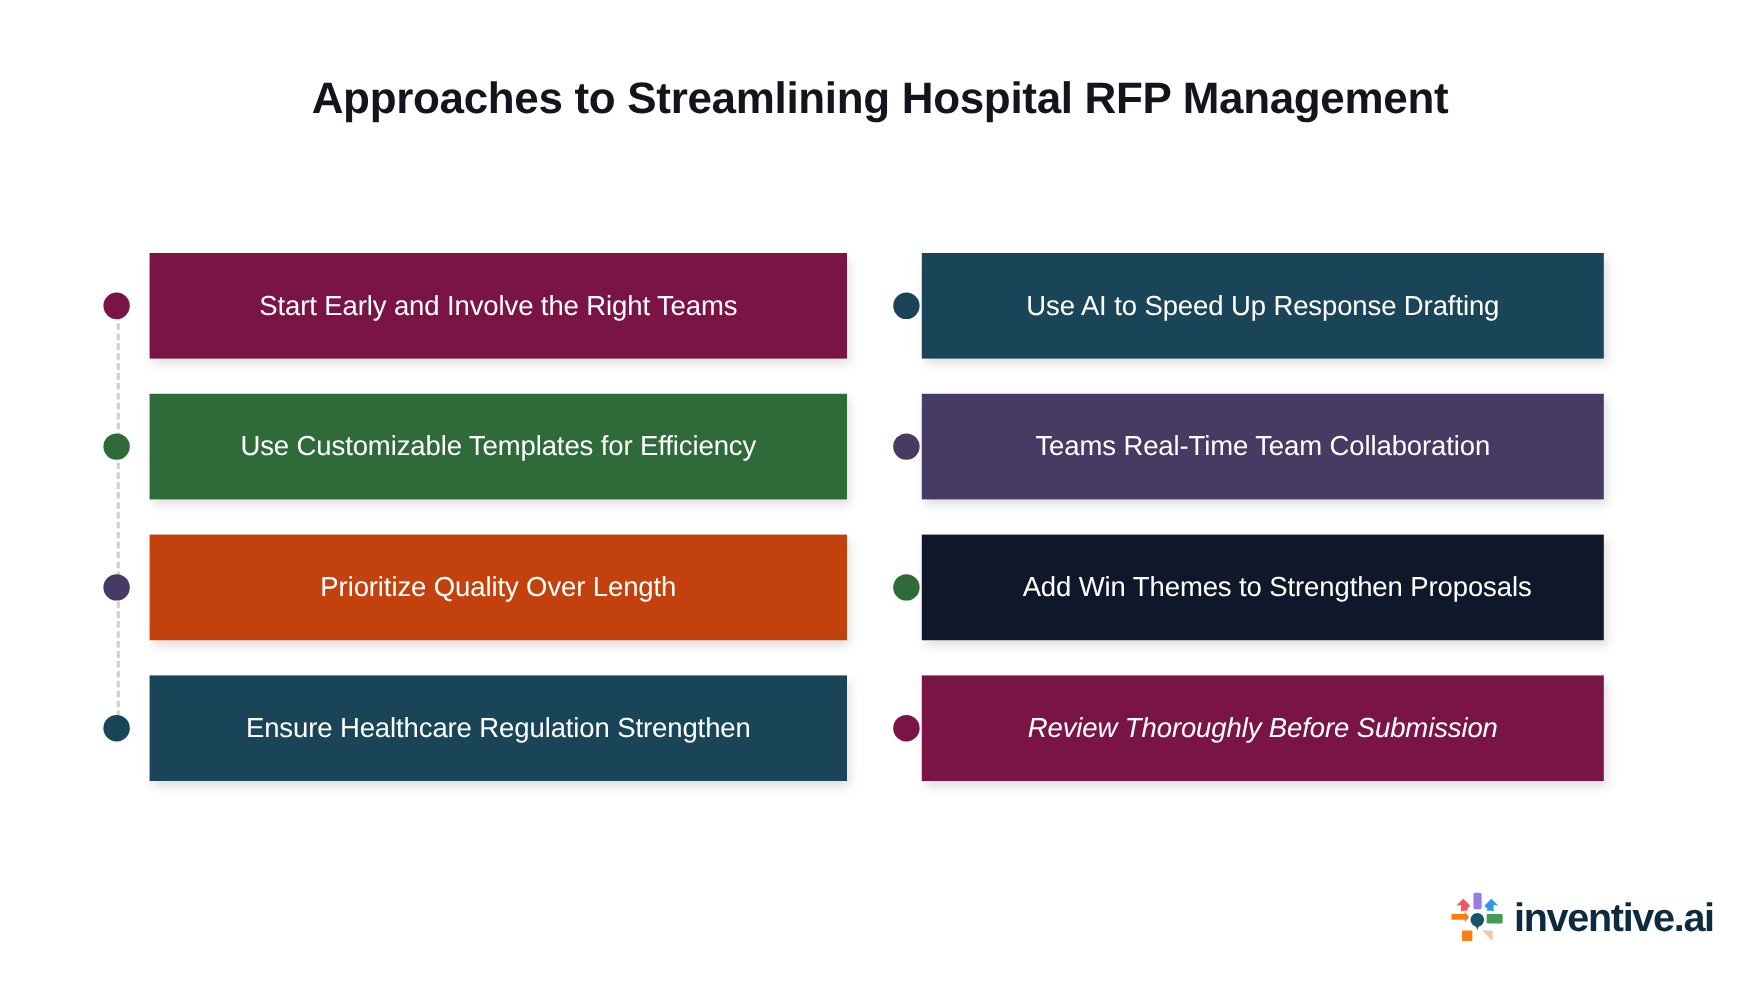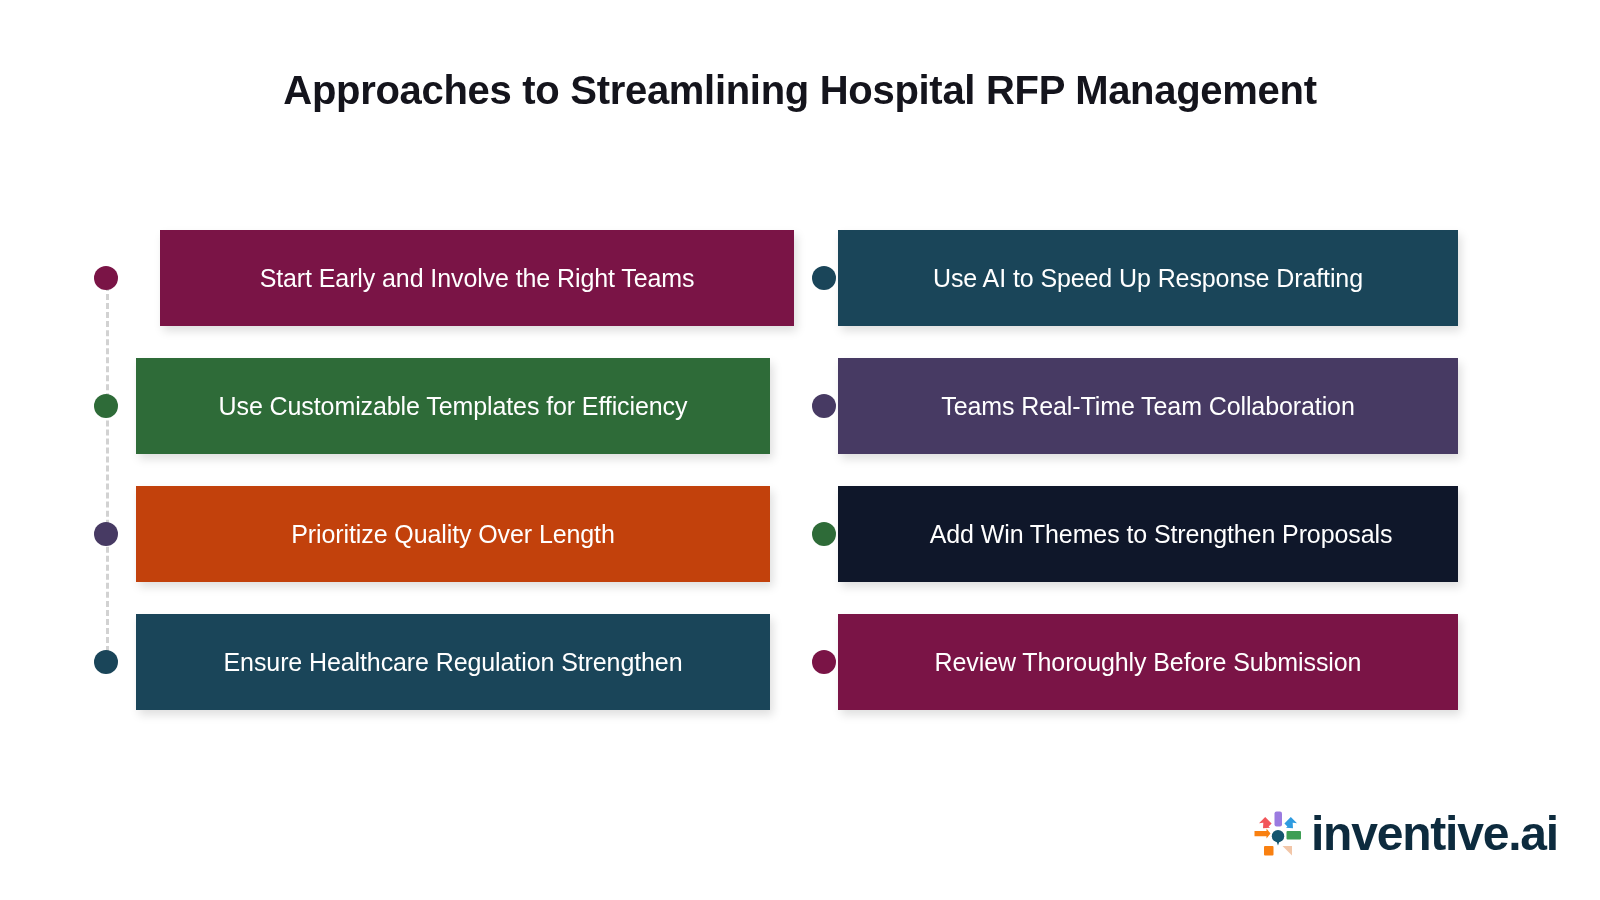--- a/index.html
+++ b/index.html
@@ -127,21 +127,21 @@
   }
 
   .logo-mark {
     position: relative;
     width: 48px;
     height: 48px;
     flex: 0 0 auto;
   }
 
   .logo-word {
-    font-size: 48px;
+    font-size: 36px;
     font-weight: 700;
     color: #0d2b3e;
     letter-spacing: -1.2px;
     font-family: "Liberation Sans", sans-serif;
     line-height: 1;
     white-space: nowrap;
   }
 </style>
 </head>
 <body style="background: rgb(255, 255, 255);">
@@ -150,21 +150,21 @@
 
   <div class="title" style="color: rgb(20, 20, 28);">Approaches to Streamlining Hospital RFP Management</div>
 
   <div class="columns">
 
     <div class="column left">
       <div class="rail" style="border-left-color: rgb(210, 210, 210);"></div>
 
       <div class="row r0">
         <span class="dot" style="background-color: rgb(122, 20, 70);"></span>
-        <div class="box" style="background-color: rgb(122, 20, 70); margin-left: 24px;">
+        <div class="box" style="background-color: rgb(122, 20, 70);">
           <span class="box-label">Start Early and Involve the Right Teams</span>
         </div>
       </div>
 
       <div class="row r1">
         <span class="dot" style="background-color: rgb(46, 107, 56);"></span>
         <div class="box" style="background-color: rgb(46, 107, 56);">
           <span class="box-label">Use Customizable Templates for Efficiency</span>
         </div>
       </div>
@@ -202,21 +202,21 @@
 
       <div class="row r2">
         <span class="dot" style="background-color: rgb(46, 107, 56);"></span>
         <div class="box" style="background-color: #0f172a; padding-left: 40px;">
           <span class="box-label">Add Win Themes to Strengthen Proposals</span>
         </div>
       </div>
 
       <div class="row r3">
         <span class="dot" style="background-color: rgb(122, 20, 70);"></span>
-        <div class="box" style="background-color: rgb(122, 20, 70);">
+        <div class="box" style="background-color: rgb(122, 20, 70); font-style: italic;">
           <span class="box-label">Review Thoroughly Before Submission</span>
         </div>
       </div>
     </div>
 
   </div>
 
   <div class="logo">
     <div class="logo-mark">
       <svg viewBox="0 0 48 48" width="48" height="48" aria-hidden="true">

